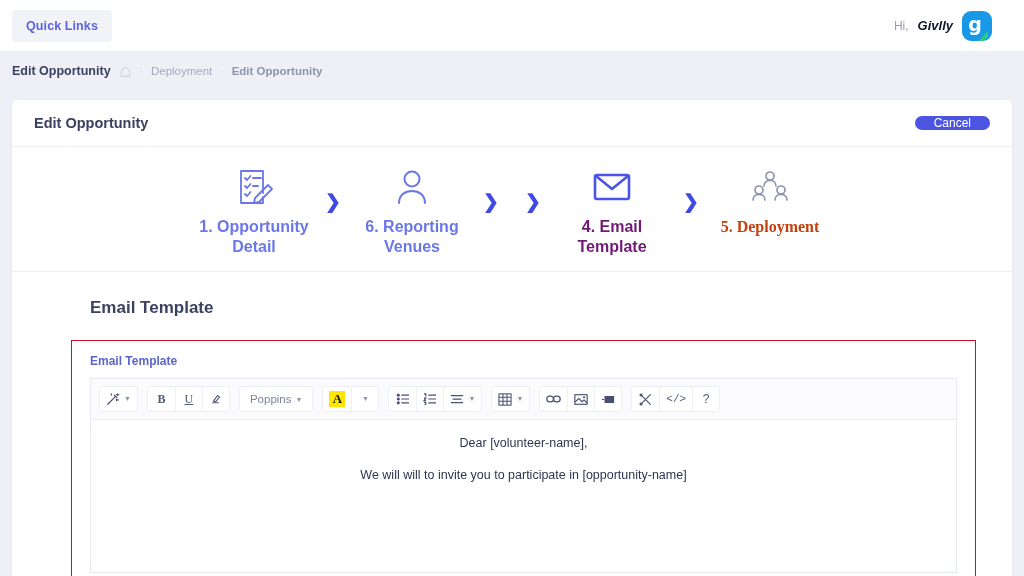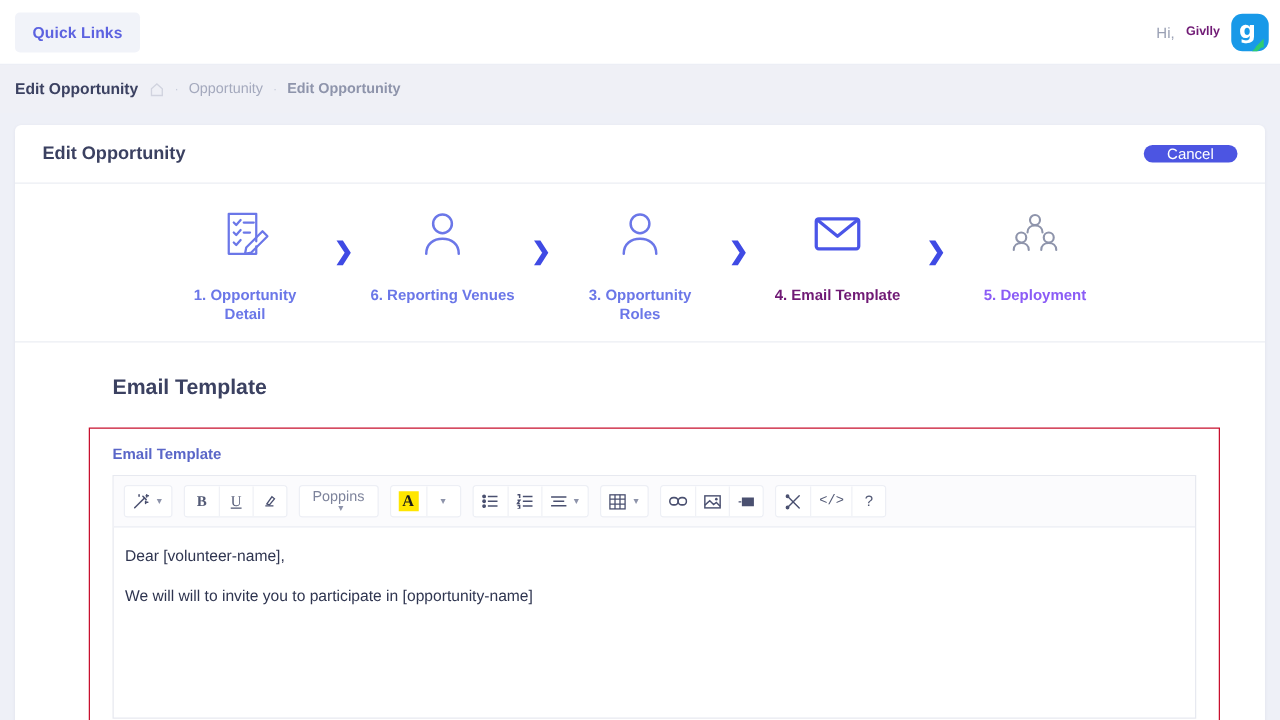--- a/index.html
+++ b/index.html
@@ -9,32 +9,32 @@
     font-family:"Liberation Sans", sans-serif;
     background:#eef0f7;
     overflow:hidden;
     color:#3d4465;
   }
 
   
   .topbar{
     height:52px; background:#ffffff;
     display:flex; align-items:center; justify-content:space-between;
-    padding:0 9px 0 12px;
+    padding:0 32px 0 12px;
     border-bottom:1px solid #eceef5;
   }
   .quicklinks{
     background:#f1f3f9; color:#5c62e0;
     font-size:12.5px; font-weight:bold;
     padding:9px 14px; border-radius:4px;
     letter-spacing:.1px; cursor:pointer;
   }
   .userbox{ display:flex; align-items:center; gap:9px;margin-left:36px; }
   .hi{ color:#9aa0b4; font-size:12px; }
-  .uname{ color:#701a75; font-size:10px; font-weight:bold; }
+  .uname{ color:#0f172a; font-size:13px; font-weight:bold;font-style:italic; }
   .logo{
     width:30px; height:30px; border-radius:9px;
     background:#1899e8; position:relative; overflow:hidden;
     display:flex; align-items:center; justify-content:center;
   }
   .logo .g{
     color:#fff; font-size:19px; font-weight:bold;
     font-family:"DejaVu Sans", sans-serif; line-height:1;
     position:relative; left:-2px; top:-1px;
   }
@@ -84,25 +84,25 @@
 
   
   .stepper{
     display:flex; align-items:flex-start; justify-content:center;
     padding:18px 0 14px 0; border-bottom:1px solid #eceef4;
     gap:0;
   }
   .step{ width:116px; text-align:center; }
   .step .ico{ height:44px; display:flex; align-items:center; justify-content:center; }
   .step .lbl{
-    margin-top:20px; font-size:12px; font-weight:bold;
+    margin-top:8px; font-size:16px; font-weight:bold;
     color:#6b77e8; line-height:1.25;
   }
   .step.active .lbl{ color:#701a75; }
-  .step.muted .lbl{ color:#8b5cf6; }
+  .step.muted .lbl{ color:#c2410c;font-family:Liberation Serif, serif; }
   .chev{
     width:42px; height:44px; display:flex; align-items:center; justify-content:center;
     color:#3f4ae4; font-size:19px; font-weight:bold;
     margin-top:14px;
   }
 
   
   .sect{ padding:26px 0 0 0; }
   .sect h2{
     margin:0 0 22px 78px; font-size:17px; font-weight:bold; color:#3b4161;
@@ -132,30 +132,30 @@
   .tb{
     min-width:27px; height:24px; padding:0 6px;
     display:flex; align-items:center; justify-content:center;
     font-size:12px; color:#535a76; cursor:pointer;
     background:#fff; border:none;
     font-family:"Liberation Serif", serif;
   }
   .tb + .tb{ border-left:1px solid #f0f1f6; }
   .tb.sans{ font-family:"Liberation Sans", sans-serif; }
   .tb.mono{ font-family:"Liberation Mono", monospace; font-size:11px; }
-  .tb.wide{ padding:0 10px; font-size:11.5px; color:#7d839b; font-family:"Liberation Sans",sans-serif;flex-direction:column; }
+  .tb.wide{ padding:0 10px; font-size:11.5px; color:#7d839b; font-family:"Liberation Sans",sans-serif; }
   .caret{ font-size:7px; margin-left:4px; color:#8d93aa; }
   .hl-a{
     background:#ffe600; color:#1a1a1a; font-weight:bold;
     font-family:"Liberation Serif", serif; font-size:13px;
     width:16px; height:16px; display:flex; align-items:center; justify-content:center;
   }
   svg.ic{ display:block; }
   .body-area{
-    padding:14px 9px 10px 9px; min-height:152px;
+    padding:14px 9px 10px 9px; min-height:152px;text-align:center;
   }
   .body-area p{
     margin:0 0 14px 0; font-size:12.5px; color:#2f3550; line-height:1.45;
   }
 </style>
 </head>
 <body>
 
 <div class="topbar">
   <div class="quicklinks">Quick Links</div>
@@ -171,21 +171,21 @@
 </div>
 
 <div class="crumbbar">
   <span class="crumb-title">Edit Opportunity</span>
   <span>
     <svg class="home-ico" viewBox="0 0 24 24" fill="none" stroke="#b9bdcd" stroke-width="2">
       <path d="M4 11 L12 4 L20 11 L20 21 L4 21 Z"></path>
     </svg>
   </span>
   <span class="crumb-sep">·</span>
-  <span class="crumb">Opportunity</span>
+  <span class="crumb">Deployment</span>
   <span class="crumb-sep">·</span>
   <span class="crumb last">Edit Opportunity</span>
 </div>
 
 <div class="card">
 
   <div class="card-head">
     <h1>Edit Opportunity</h1>
     <button class="cancel-btn">Cancel</button>
   </div>
@@ -214,29 +214,20 @@
         <svg class="ic" width="34" height="40" viewBox="0 0 34 40" fill="none" stroke="#6b77e8" stroke-width="2" stroke-linecap="round">
           <circle cx="17" cy="12" r="7.5"></circle>
           <path d="M4 36 c0 -8 6 -12 13 -12 s13 4 13 12"></path>
         </svg>
       </div>
       <div class="lbl">6. Reporting Venues</div>
     </div>
 
     <div class="chev">❯</div>
 
-    <div class="step">
-      <div class="ico">
-        <svg class="ic" width="34" height="40" viewBox="0 0 34 40" fill="none" stroke="#6b77e8" stroke-width="2" stroke-linecap="round">
-          <circle cx="17" cy="12" r="7.5"></circle>
-          <path d="M4 36 c0 -8 6 -12 13 -12 s13 4 13 12"></path>
-        </svg>
-      </div>
-      <div class="lbl">3. Opportunity Roles</div>
-    </div>
 
     <div class="chev">❯</div>
 
     <div class="step active">
       <div class="ico">
         <svg class="ic" width="40" height="34" viewBox="0 0 40 34" fill="none" stroke="#4a55e8" stroke-width="2.6" stroke-linejoin="round">
           <rect x="3" y="5" width="34" height="24" rx="2"></rect>
           <path d="M4 6 L20 19 L36 6"></path>
         </svg>
       </div>

